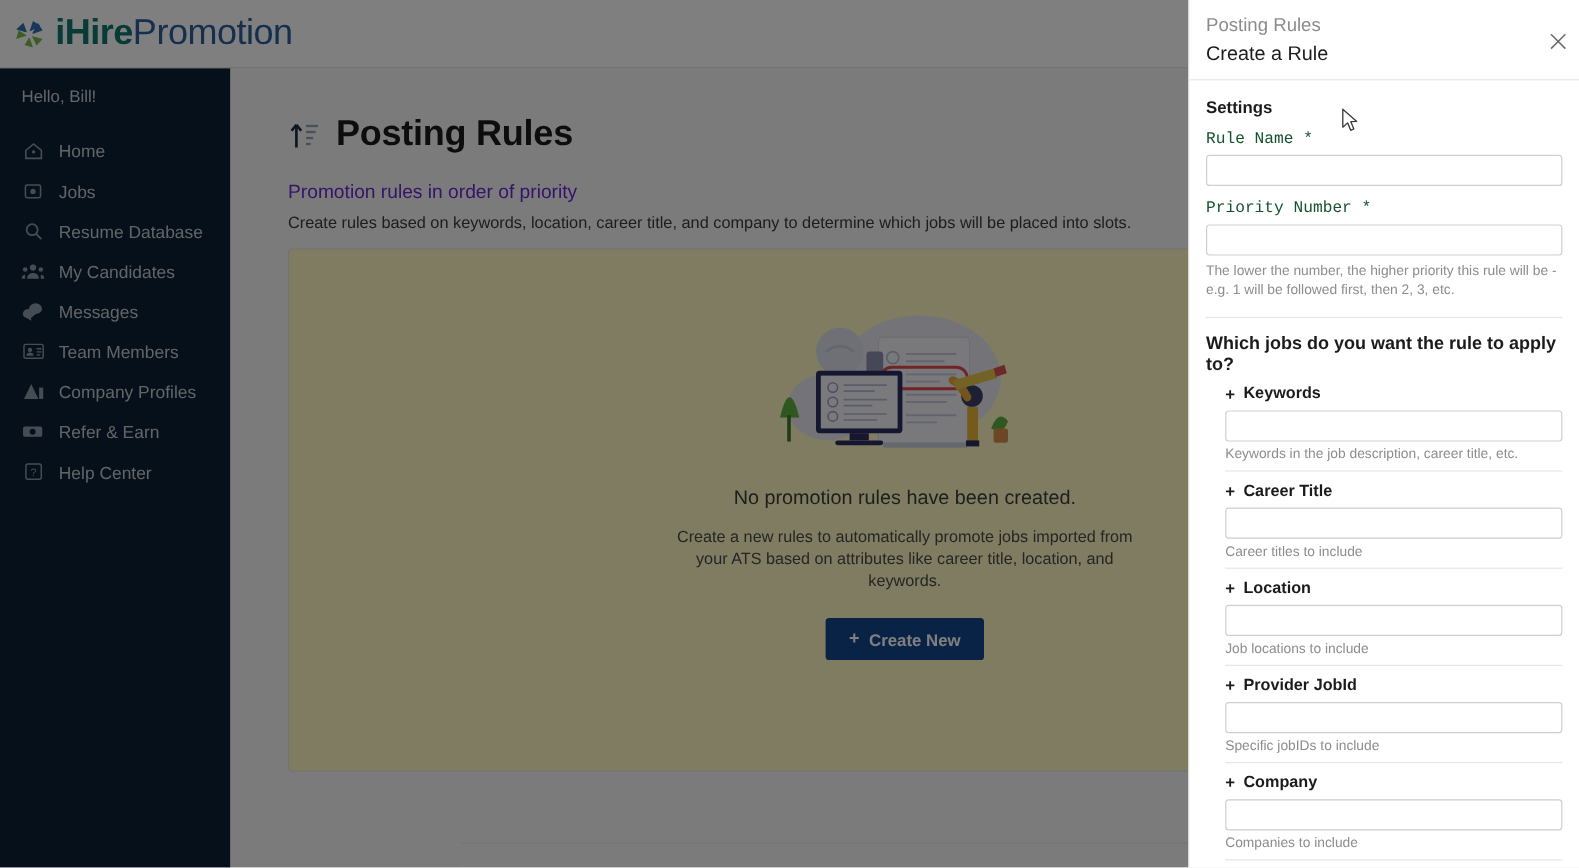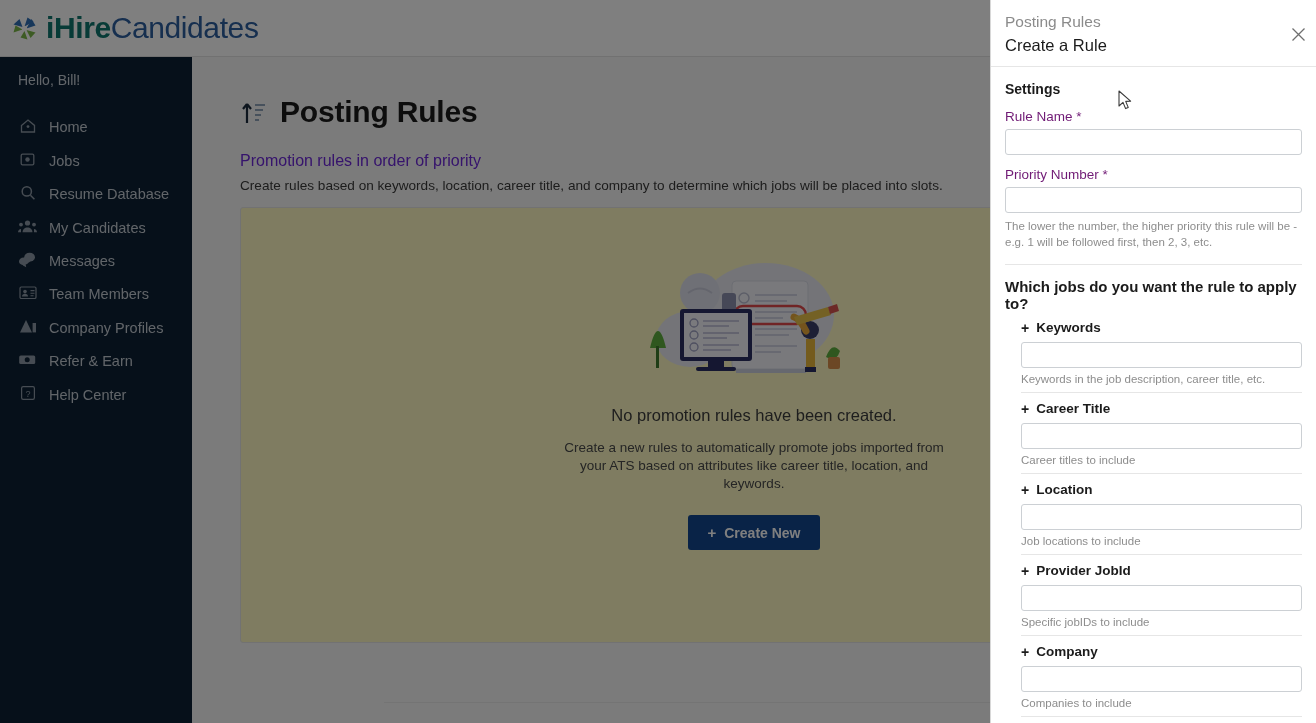--- a/index.html
+++ b/index.html
@@ -84,21 +84,21 @@
   .drawer-head { padding: 13px 14px 11px 14px; border-bottom: 1px solid #e6e6e6; position: relative; }
   .dh-eyebrow { font-size: 15.5px; color: #8b8b8b; }
   .dh-title { font-size: 16.5px; font-weight: normal; color: #1b1b1b; margin-top: 5px; }
   .closex { position: absolute; right: 6px; top: 22px; width: 24px; height: 24px;
             display: flex; align-items: center; justify-content: center;
             color: #6f6f6f; font-size: 19px; line-height: 1; }
   .drawer-body { padding: 14px 14px 0 14px; }
 
   .sec-title { font-size: 14px; font-weight: bold; color: #1b1b1b; }
   .fld { margin-top: 12px; }
-  .fld-label { font-size: 13.5px; color: #701a75; margin-bottom: 5px; }
+  .fld-label { font-size: 13.5px; color: #14532d; margin-bottom: 5px; font-family: Liberation Mono, monospace; }
   .inp { width: 100%; height: 26px; border: 1px solid #ccd0d4; border-radius: 3px;
          background: #fff; font-size: 13px; padding: 0 7px; color: #222; }
   .hint { font-size: 11.5px; color: #8d8d8d; line-height: 16px; margin-top: 5px; }
 
   .divider { border-top: 1px solid #e6e6e6; margin: 14px 0 0 0; }
   .q-title { font-size: 15px; font-weight: bold; color: #1b1b1b; margin-top: 13px; }
 
   .acc { border-bottom: 1px solid #e6e6e6; padding: 8px 0 7px 0; margin-left: 16px; }
   .acc-head { display: flex; align-items: center; gap: 7px; font-size: 13.5px;
               font-weight: bold; color: #1b1b1b; }
@@ -125,21 +125,21 @@
               <path d="M2,0 L11,-3 L7,-9.5 Z" fill="#2f6fb5"></path>
               <path d="M2,1.5 L11,4 L6,9.5 Z" fill="#7ab648"></path>
               <path d="M0,2.5 L3,11 L-4,9 Z" fill="#7ab648"></path>
               <path d="M-2,1 L-11,4 L-9,-3 Z" fill="#7ab648"></path>
               <path d="M-2,-1.5 L-11,-4 L-5,-9.5 Z" fill="#2f6fb5"></path>
               <circle r="2.6" fill="#ffffff"></circle>
             </g>
           </svg>
         </span>
         <span class="logo-text">
-          <span class="b">iHire</span><span class="l">Candidates</span>
+          <span class="b">iHire</span><span class="l">Promotion</span>
         </span>
       </div>
     </div>
 
     <div class="sidebar">
       <div class="hello">Hello, Bill!</div>
       <div class="navlist">
 
         <div class="navitem">
           <span class="navicon">

